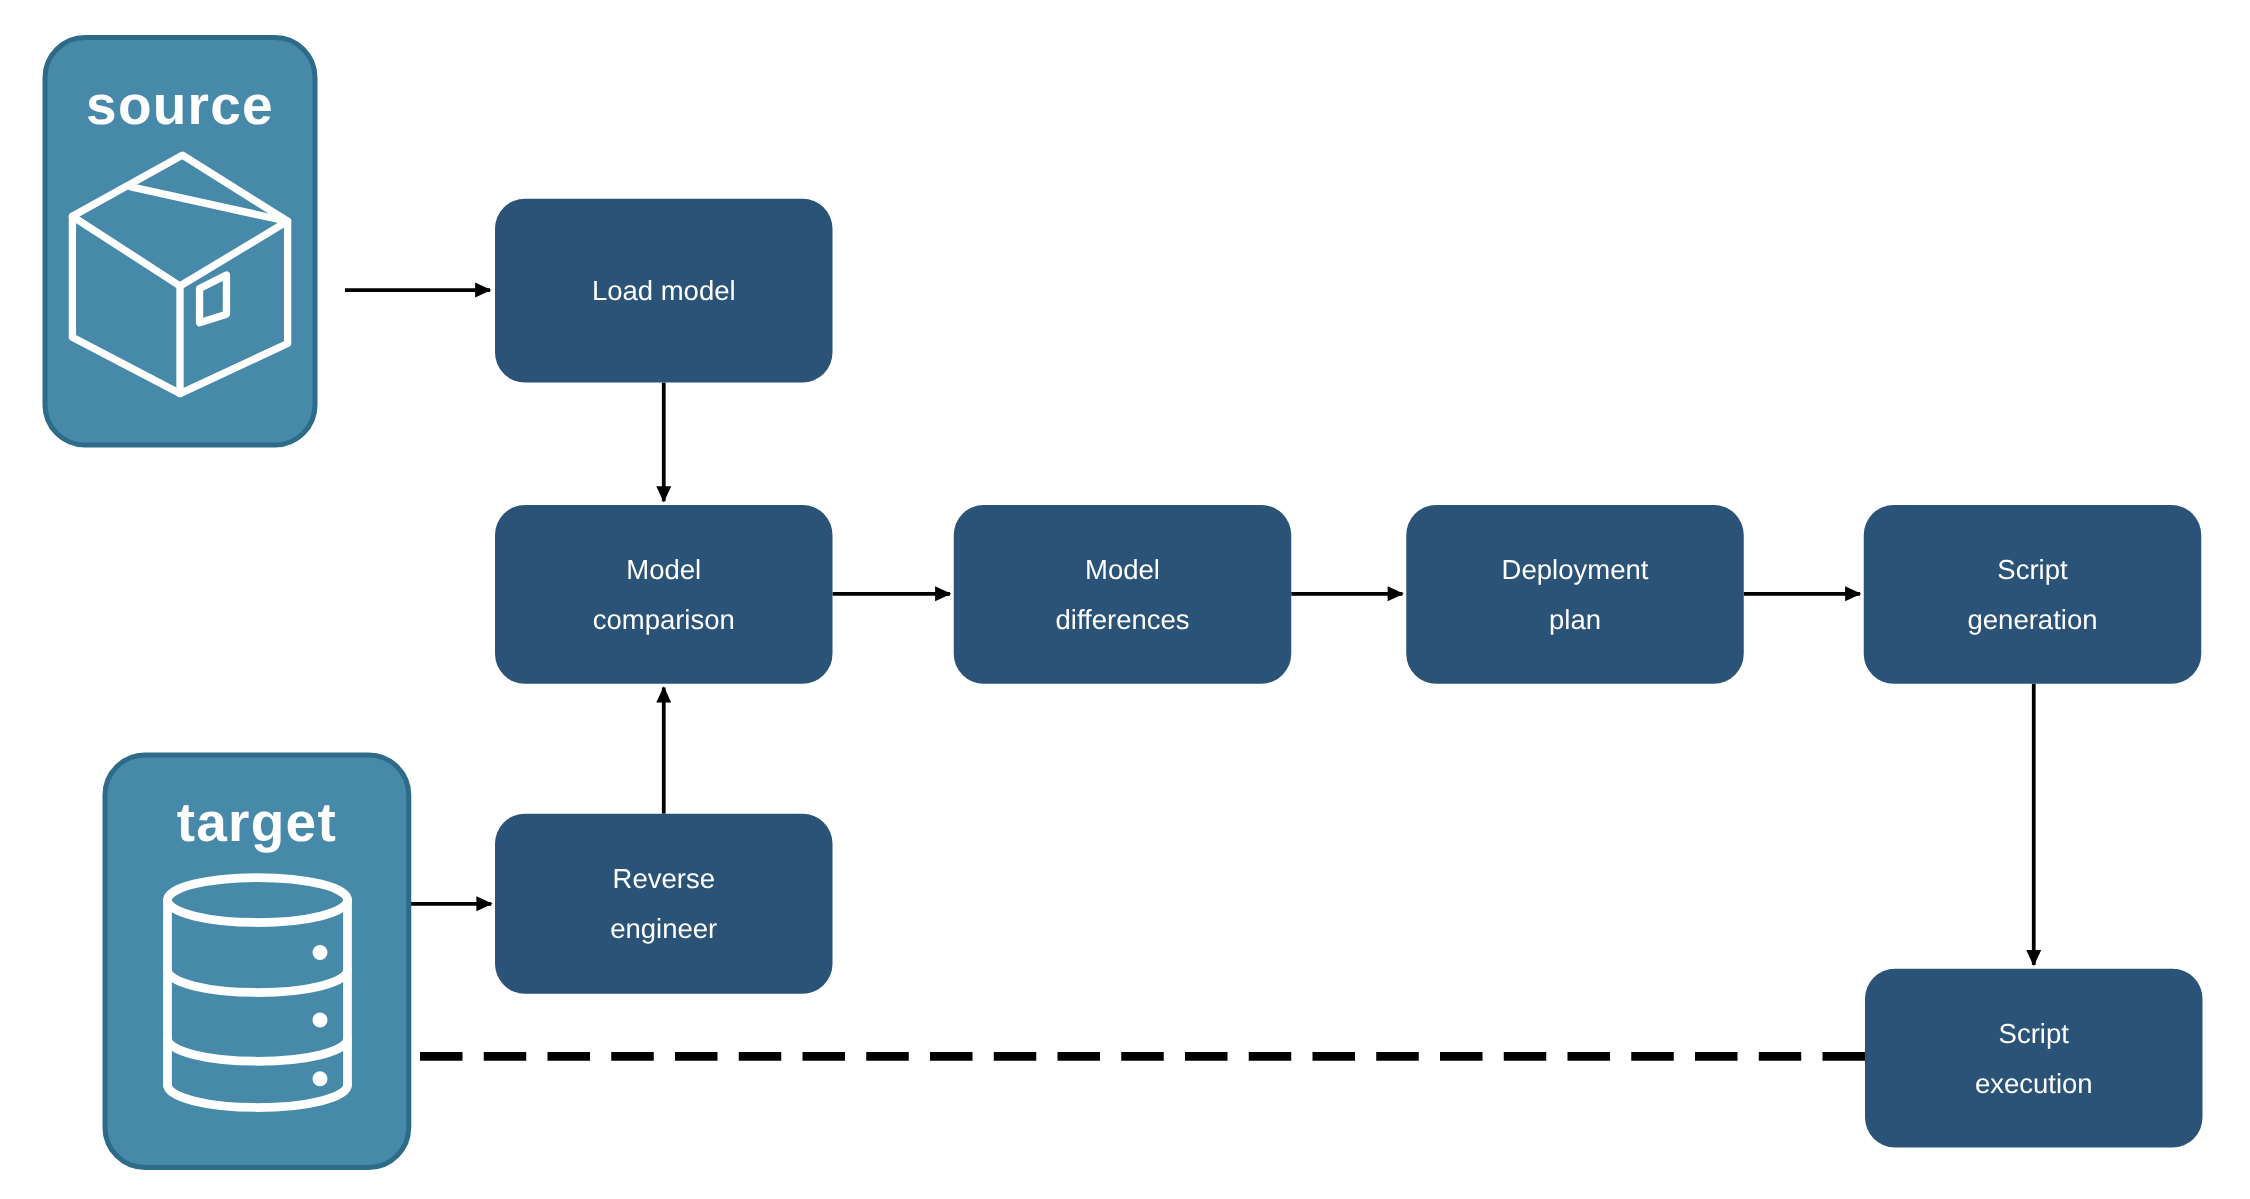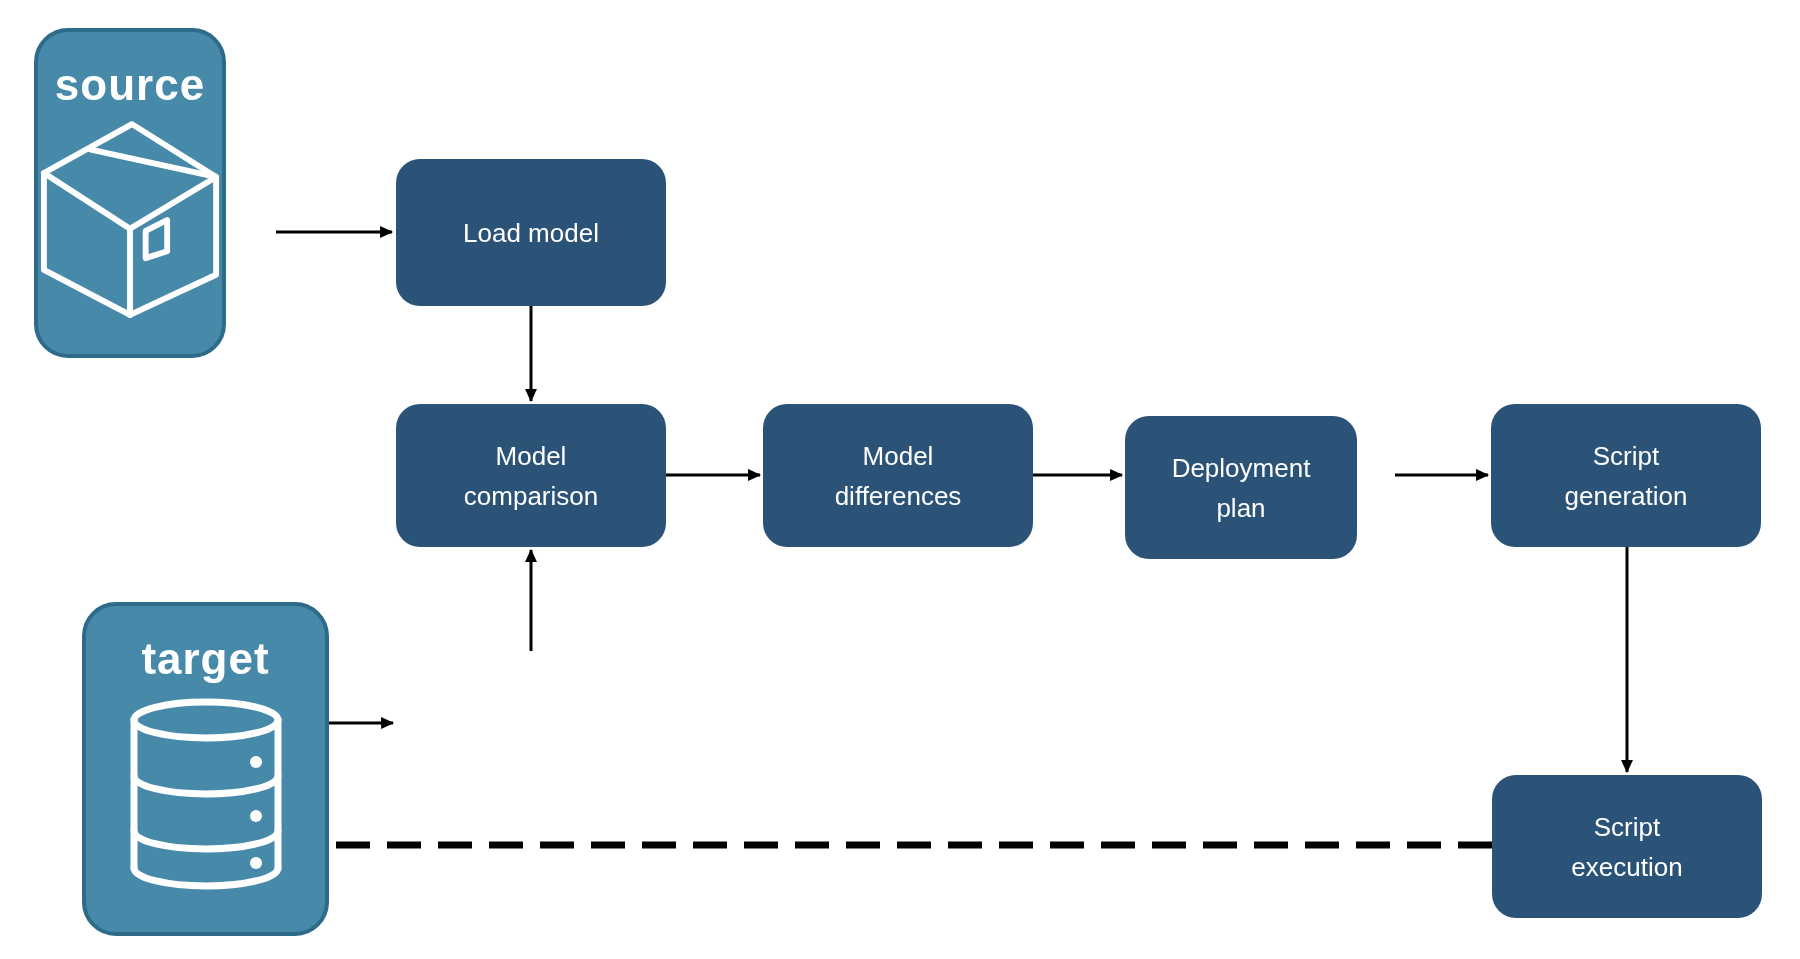--- a/index.html
+++ b/index.html
@@ -69,21 +69,21 @@
     position: absolute;
     background: var(--node-fill);
     border-radius: 24px;
     display: flex;
     align-items: center;
     justify-content: center;
     text-align: center;
   }
   .node-label {
     color: var(--label-text);
-    font-size: 26px;
+    font-size: 22px;
     line-height: 40px;
     white-space: pre-line;
   }
 </style>
 </head>
 <body>
 
 <div class="canvas">
 
   <svg class="edges" viewBox="0 0 1800 959" xmlns="http://www.w3.org/2000/svg">
@@ -99,21 +99,21 @@
     <path class="edge" d="M531,306 V401" marker-end="url(#arrow)"></path>
     <path class="edge" d="M666,475 H760" marker-end="url(#arrow)"></path>
     <path class="edge" d="M1033,475 H1122" marker-end="url(#arrow)"></path>
     <path class="edge" d="M1395,475 H1488" marker-end="url(#arrow)"></path>
     <path class="edge" d="M1627,547 V772" marker-end="url(#arrow)"></path>
     <path class="edge" d="M293,723 H393" marker-end="url(#arrow)"></path>
     <path class="edge" d="M531,651 V550" marker-end="url(#arrow)"></path>
     <path class="edge dashed" d="M1492,845 H302" marker-end="url(#arrow-big)"></path>
   </svg>
 
-  <div class="entity" style="left:34px; top:28px; width:192px; height:330px;">
+  <div class="entity" style="left:34px; top:28px; width:220px; height:330px;">
     <div class="entity-label">source</div>
     <svg class="entity-icon" style="margin-top:10px;" width="180" height="200" viewBox="0 0 184 202" xmlns="http://www.w3.org/2000/svg">
 
       <path class="stroke" stroke-width="6" d="M94,3 L4,53 L4,152 L92,198 L180,157 L180,57 Z"></path>
 
       <path class="stroke" stroke-width="6" d="M4,53 L92,110 L92,198"></path>
       <path class="stroke" stroke-width="6" d="M180,57 L92,110"></path>
 
       <path class="stroke" stroke-width="6" d="M52,29 L175,56"></path>
 
@@ -143,29 +143,33 @@
   <div class="node" style="left:396px; top:404px; width:270px; height:143px;">
     <span class="node-label">Model
 comparison</span>
   </div>
 
   <div class="node" style="left:763px; top:404px; width:270px; height:143px;">
     <span class="node-label">Model
 differences</span>
   </div>
 
-  <div class="node" style="left:1125px; top:404px; width:232px; height:143px;margin-top:12px;">
+  <div class="node" style="left:1125px; top:404px; width:270px; height:143px;">
     <span class="node-label">Deployment
 plan</span>
   </div>
 
   <div class="node" style="left:1491px; top:404px; width:270px; height:143px;">
     <span class="node-label">Script
 generation</span>
   </div>
 
+  <div class="node" style="left:396px; top:651px; width:270px; height:144px;">
+    <span class="node-label">Reverse
+engineer</span>
+  </div>
 
   <div class="node" style="left:1492px; top:775px; width:270px; height:143px;">
     <span class="node-label">Script
 execution</span>
   </div>
 
 </div>
 
 </body></html>

